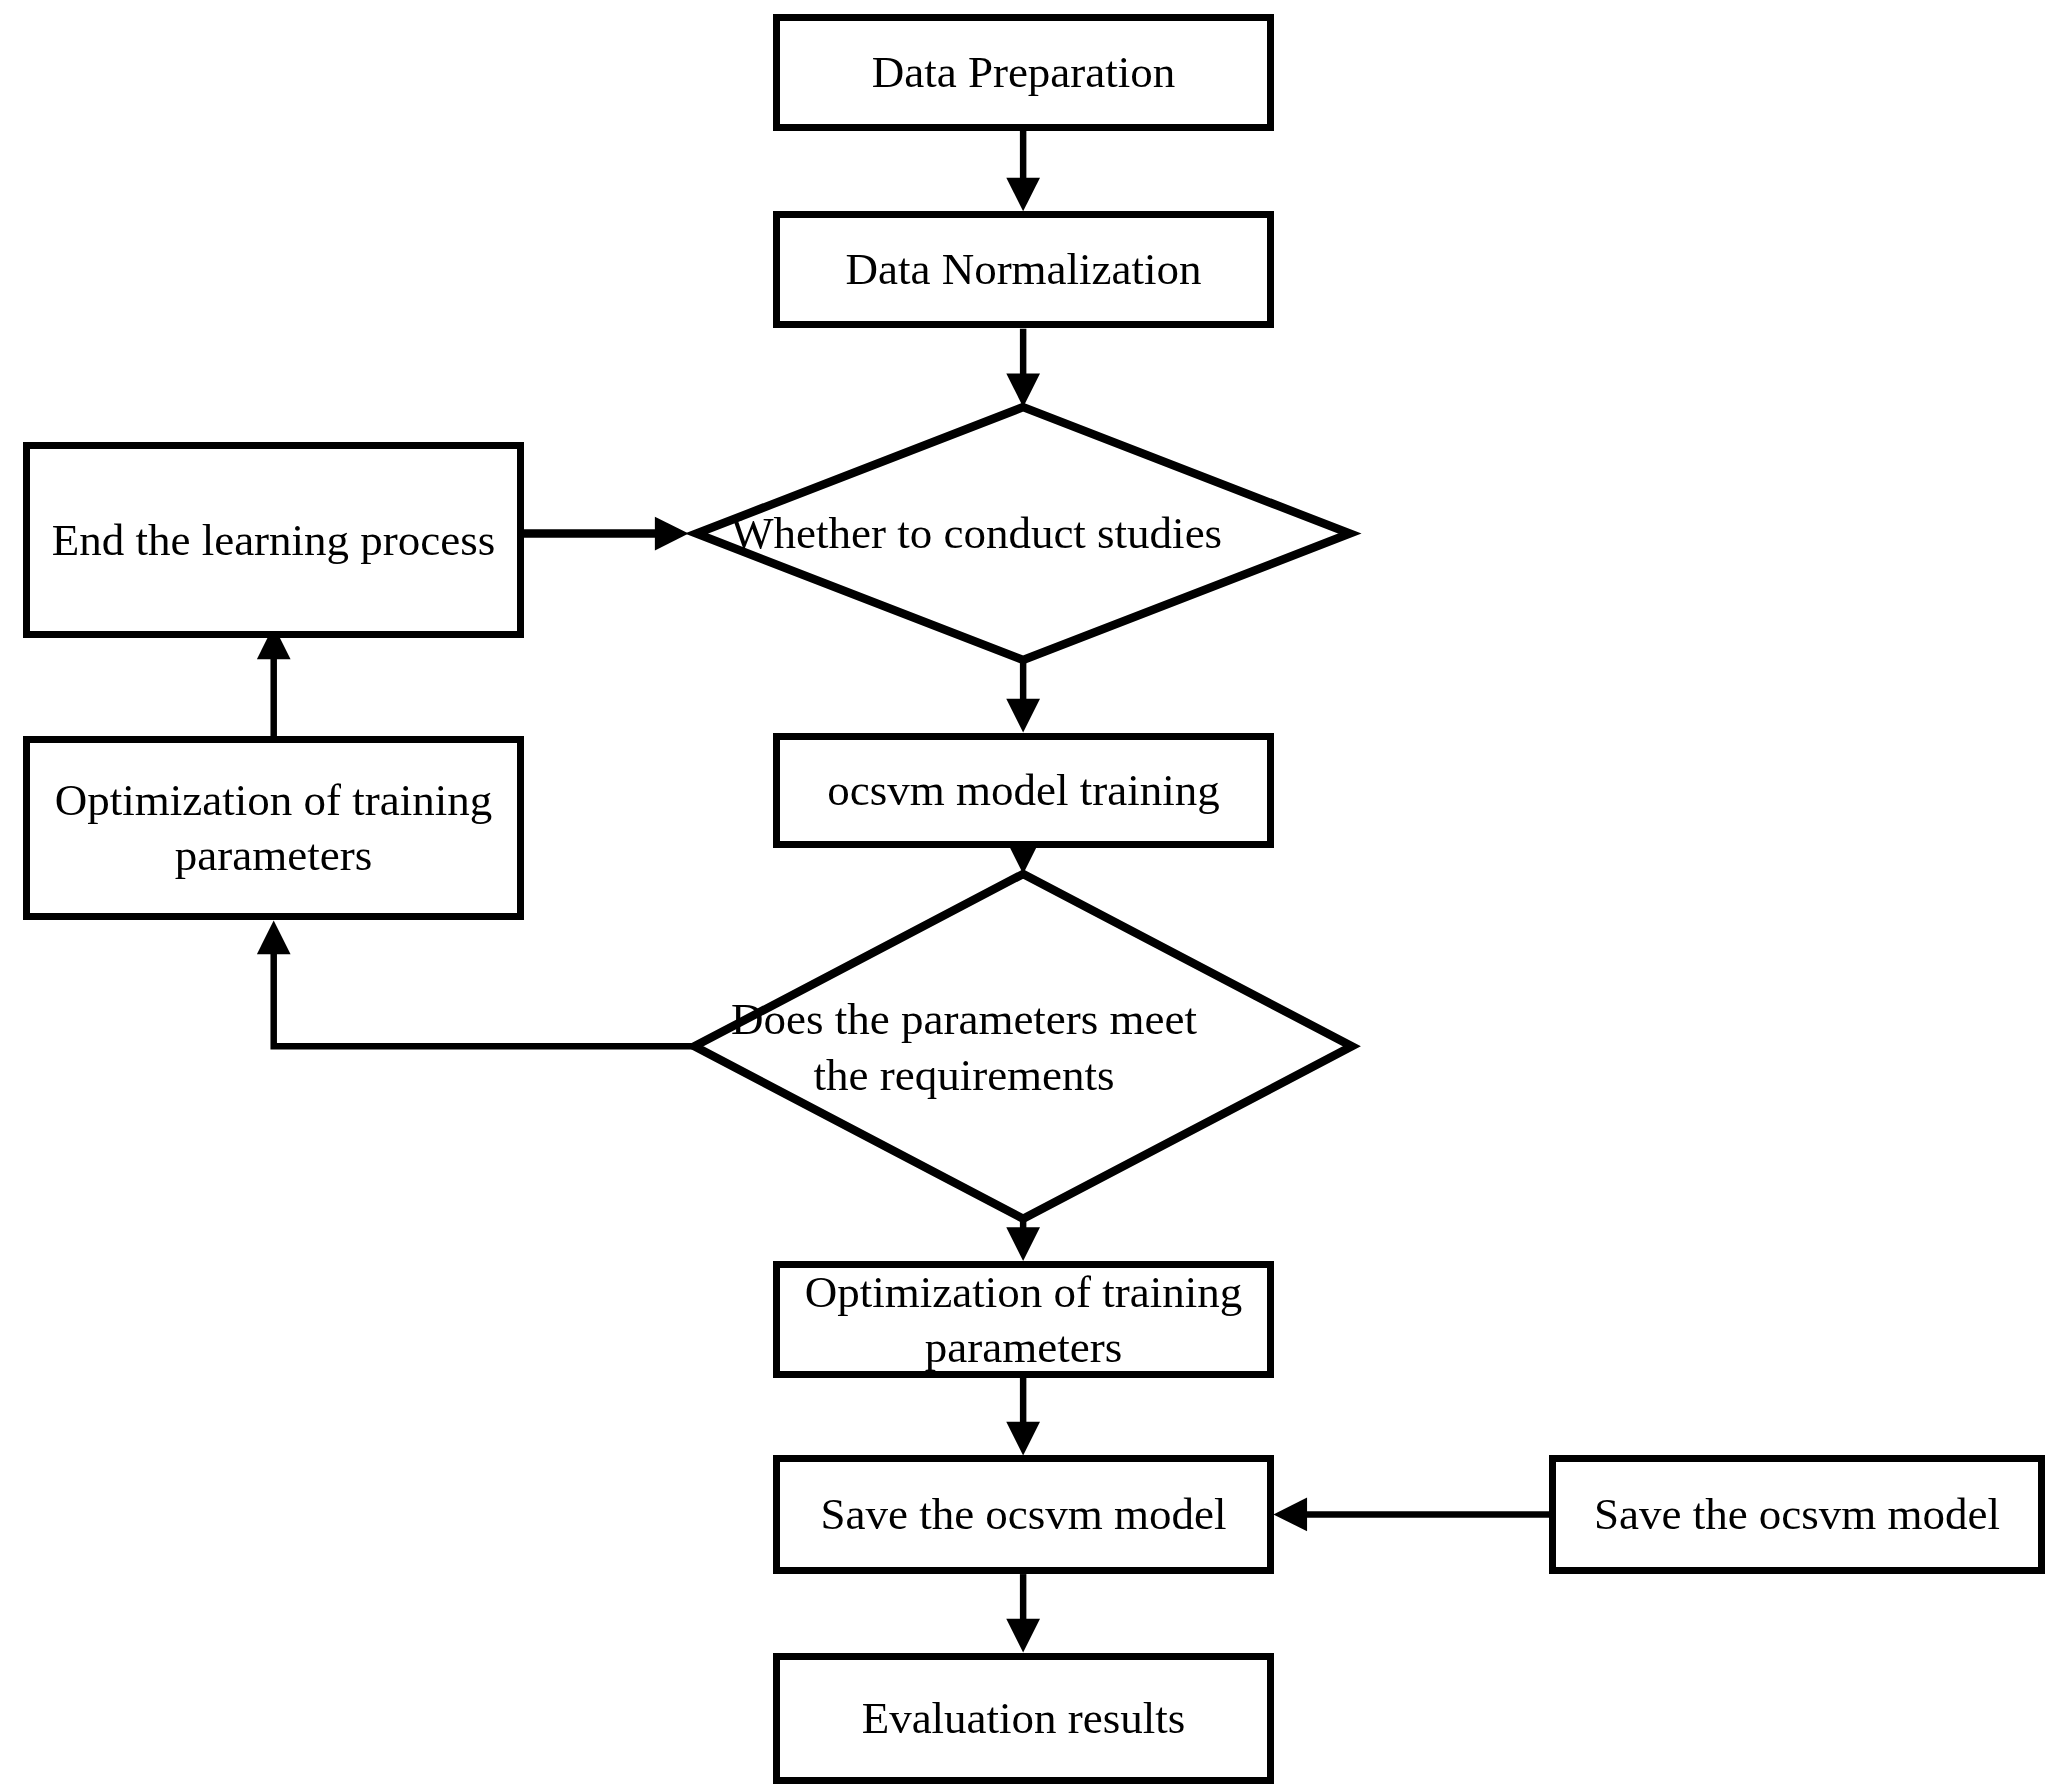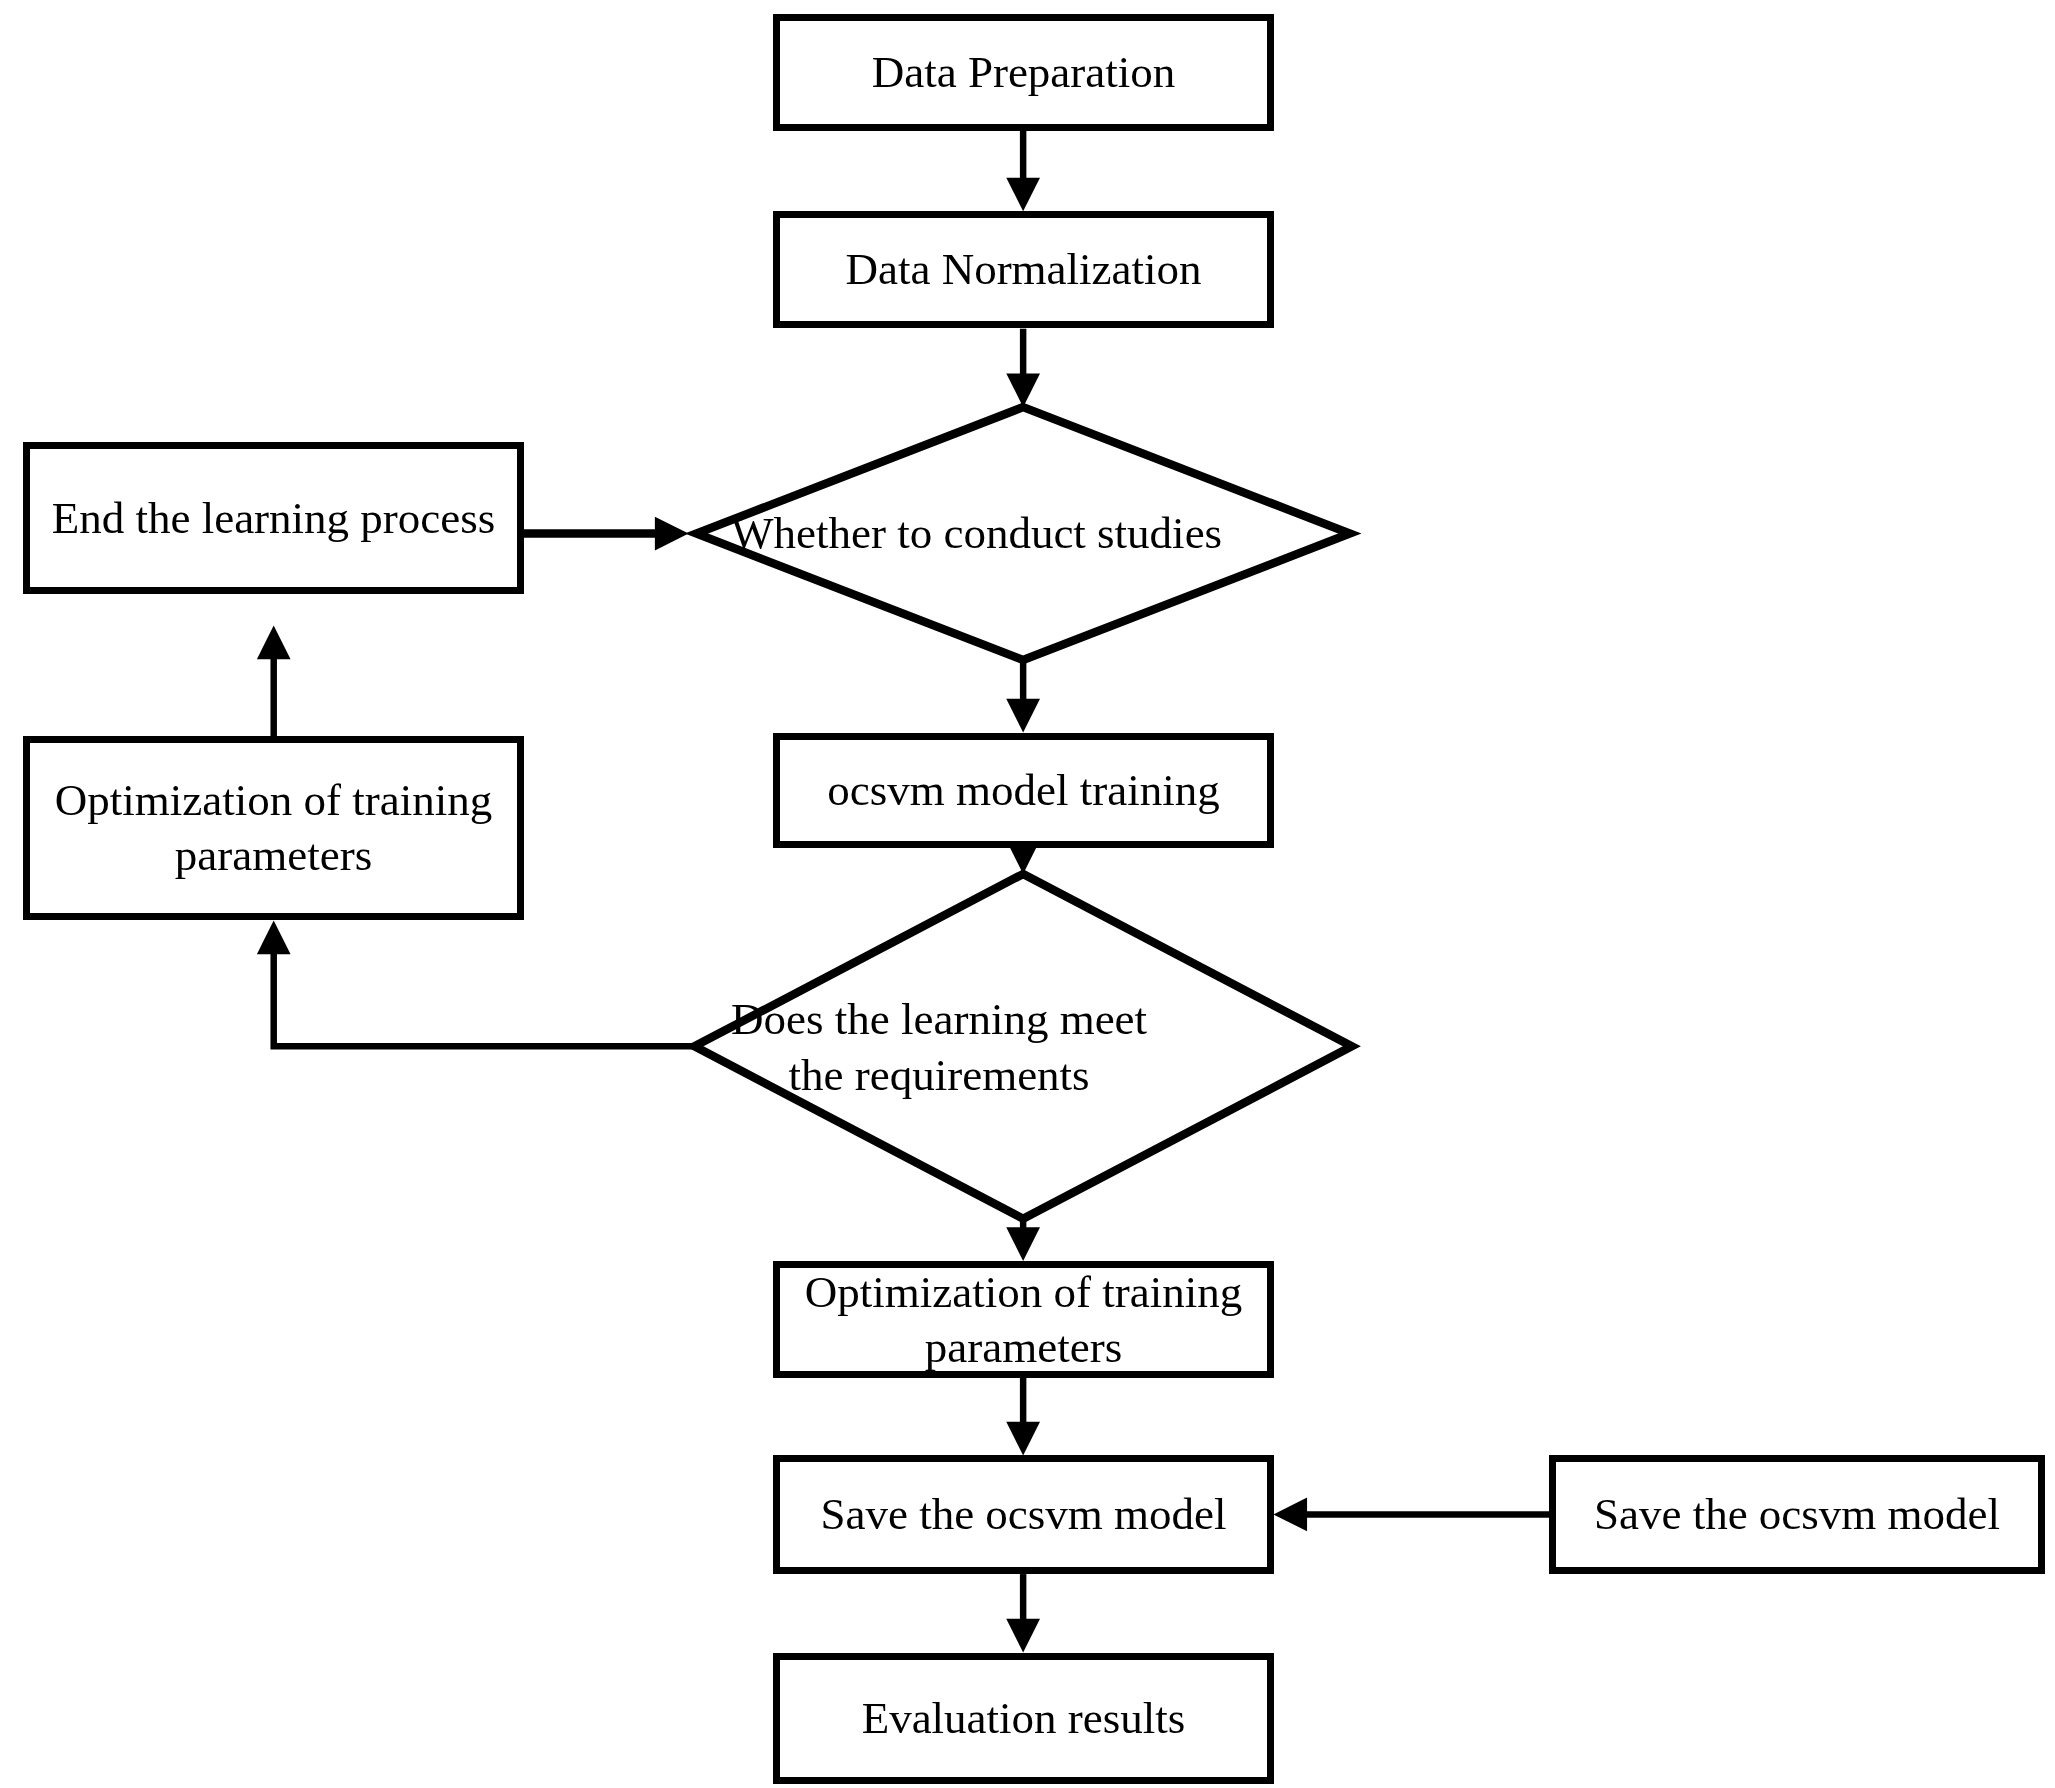--- a/index.html
+++ b/index.html
@@ -47,21 +47,21 @@
     white-space: pre-line;
   }
   
   #node-data-preparation   { left: 773px; top: 14.3px;   width: 501px; height: 117px; }
   #node-data-normalization { left: 773px; top: 211px;  width: 501px; height: 117px; }
   #node-ocsvm-training     { left: 773px; top: 733px; width: 501px; height: 115px; }
   #node-optimization-center{ left: 773px; top: 1261px; width: 501px; height: 117px; }
   #node-save-model-center  { left: 773px; top: 1455px; width: 501px; height: 119px; }
   #node-evaluation-results { left: 773px; top: 1653px; width: 501px; height: 131px; }
   
-  #node-end-learning       { left: 23px;   top: 442px;  width: 501px; height: 152px; }
+  #node-end-learning       { left: 23px;   top: 442px;  width: 501px; height: 196px; }
   #node-optimization-left  { left: 23px;   top: 736px; width: 501px; height: 184px; }
   
   #node-save-model-right   { left: 1549px; top: 1455px; width: 496px; height: 119px; }
   
   #label-conduct-studies   { left: 731px; top: 493px;  width: 583px; height: 80px; }
   #label-precision-check   { left: 731px; top: 956px; width: 583px; height: 182px; }
 </style>
 </head>
 <body>
 
@@ -141,18 +141,18 @@
 
   <div class="node" id="node-save-model-right">
     <span>Save the ocsvm model</span>
   </div>
 
   <div class="dlabel" id="label-conduct-studies">
     <span>Whether to conduct studies</span>
   </div>
 
   <div class="dlabel" id="label-precision-check">
-    <span>Does the learning meet
+    <span>Does the parameters meet
 the requirements</span>
   </div>
 
 </div>
 
 
 </body></html>

